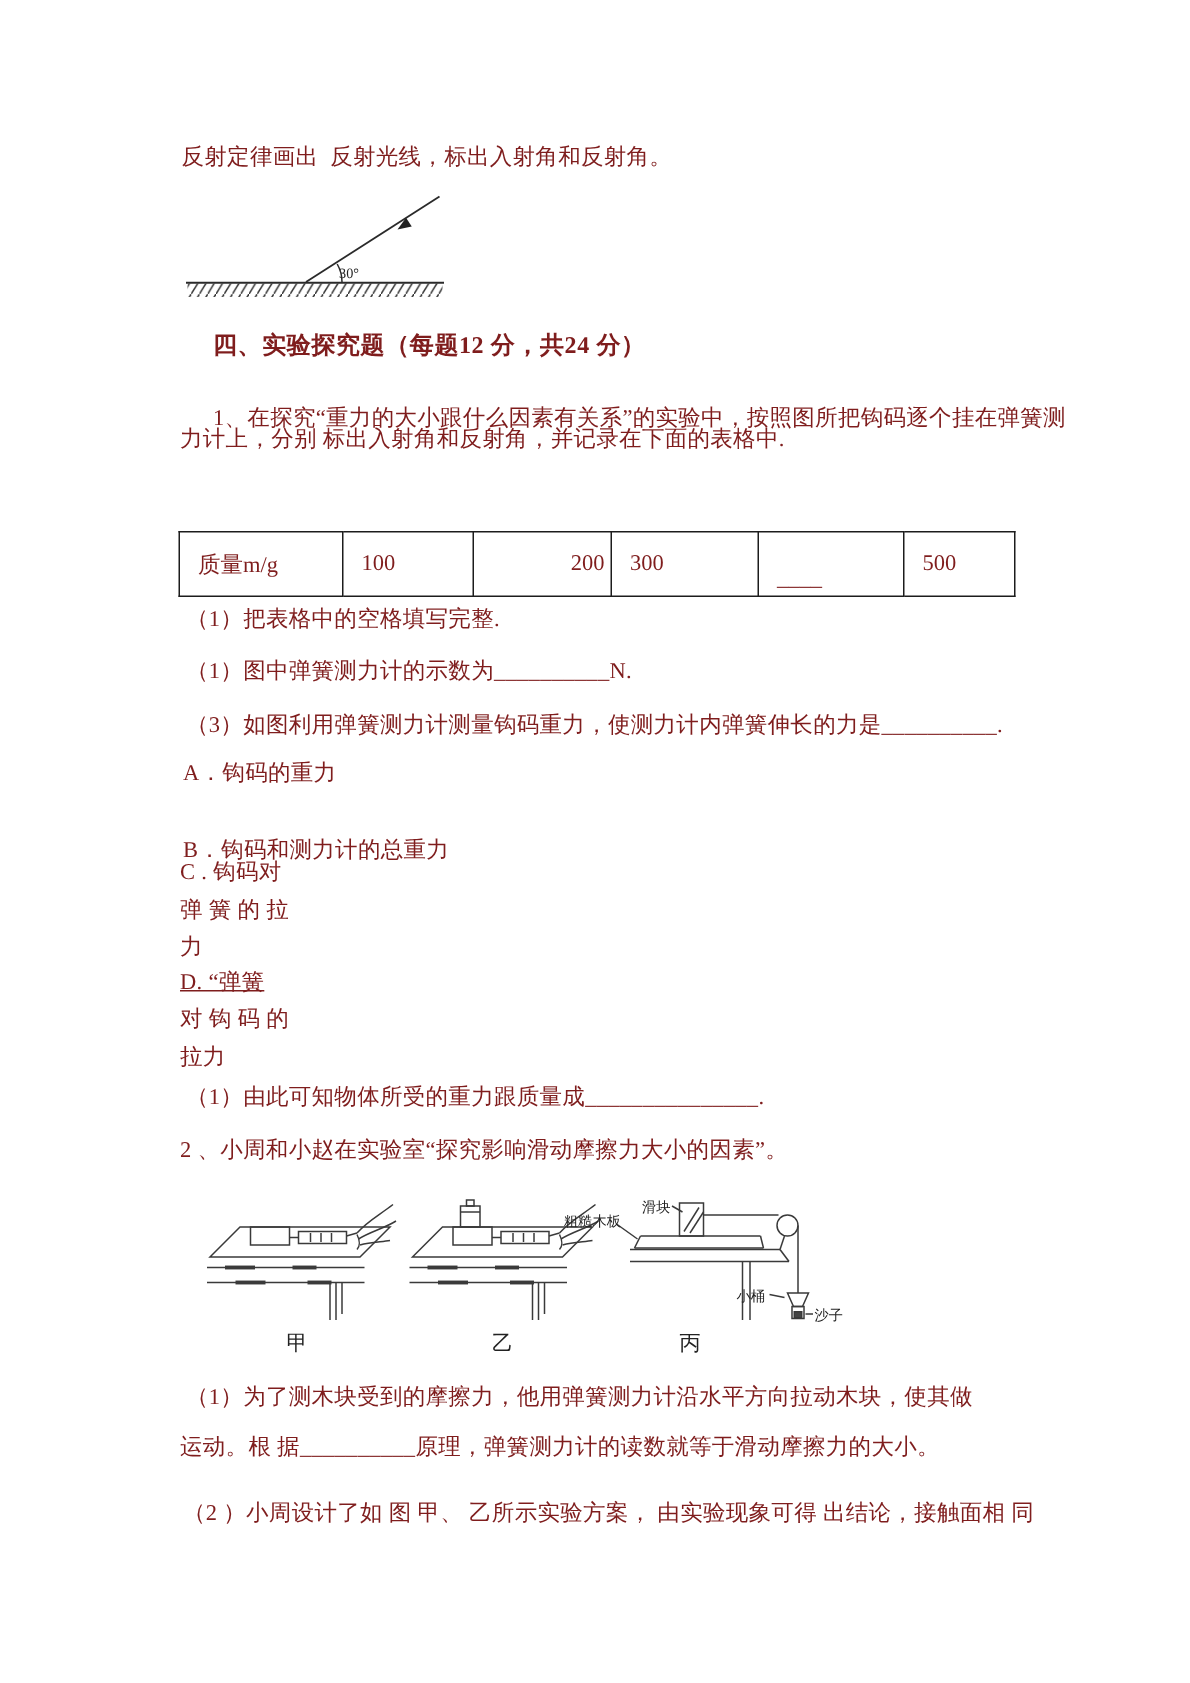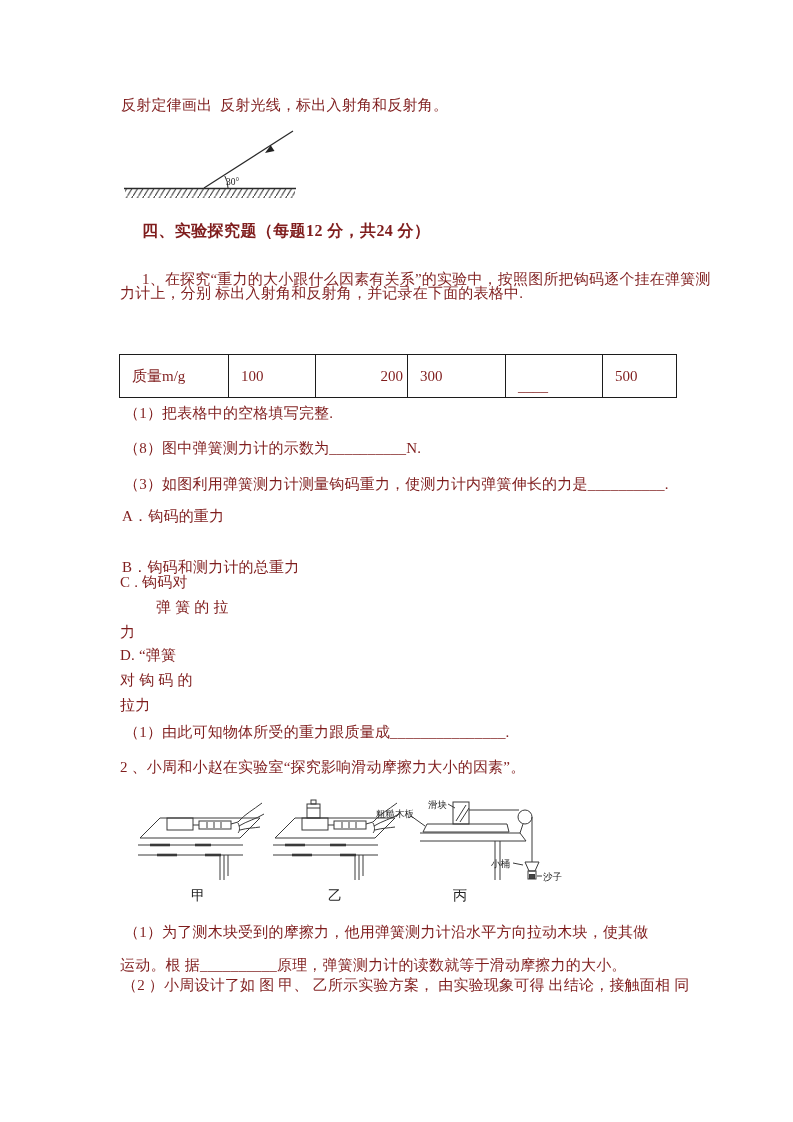--- a/index.html
+++ b/index.html
@@ -53,29 +53,29 @@
       <td class="cw1">100</td>
       <td class="cw2">200</td>
       <td class="cw3">300</td>
       <td class="cw4 blank-low"><span>____</span></td>
       <td class="cw5">500</td>
     </tr>
   </tbody>
     </table>
 
   <div class="t" style="left:124px; top:404px;">（1）把表格中的空格填写完整.</div>
-  <div class="t" style="left:124px; top:439px;">（8）图中弹簧测力计的示数为__________N.</div>
+  <div class="t" style="left:124px; top:439px;">（1）图中弹簧测力计的示数为__________N.</div>
   <div class="t" style="left:124px; top:475px;">（3）如图利用弹簧测力计测量钩码重力，使测力计内弹簧伸长的力是__________.</div>
 
   <div class="t" style="left:122px; top:507px;">A．钩码的重力</div>
   <div class="t" style="left:122px; top:558px;text-align:right;">B．钩码和测力计的总重力</div>
   <div class="t" style="left:120px; top:573px;">C . 钩码对</div>
-  <div class="t" style="left:120px; top:598px;margin-left:36px;">弹 簧 的 拉</div>
+  <div class="t" style="left:120px; top:598px;">弹 簧 的 拉</div>
   <div class="t" style="left:120px; top:623px;">力</div>
-  <div class="t" style="left:120px; top:646px;">D. “弹簧</div>
+  <div class="t" style="left:120px; top:646px;text-decoration:underline;">D. “弹簧</div>
   <div class="t" style="left:120px; top:671px;">对 钩 码 的</div>
   <div class="t" style="left:120px; top:696px;">拉力</div>
 
   <div class="t" style="left:124px; top:723px;">（1）由此可知物体所受的重力跟质量成_______________.</div>
 
   <div class="t" style="left:120px; top:758px;">2 、小周和小赵在实验室“探究影响滑动摩擦力大小的因素”。</div>
 
   <svg width="440" height="118" viewBox="0 0 440 118" style="left:135px; top:788px;">
     <g stroke="#3a3a3a" stroke-width="1" fill="none">
 
@@ -167,15 +167,15 @@
     <text x="241" y="29" font-size="9.5">粗糙木板</text>
     <text x="356" y="79" font-size="9.5">小桶</text>
     <text x="408" y="92" font-size="9.5">沙子</text>
     <text x="56" y="112" font-size="14">甲</text>
     <text x="193" y="112" font-size="14">乙</text>
     <text x="318" y="112" font-size="14">丙</text>
   </svg>
 
   <div class="t" style="left:124px; top:923px;">（1）为了测木块受到的摩擦力，他用弹簧测力计沿水平方向拉动木块，使其做</div>
   <div class="t" style="left:120px; top:956px;">运动。根 据__________原理，弹簧测力计的读数就等于滑动摩擦力的大小。</div>
-  <div class="t" style="left:122px; top:976px;">（2 ）小周设计了如 图 甲、 乙所示实验方案， 由实验现象可得 出结论，接触面相 同</div>
+  <div class="t" style="left:122px; top:1000px;">（2 ）小周设计了如 图 甲、 乙所示实验方案， 由实验现象可得 出结论，接触面相 同</div>
 
 </div>
 
 </body></html>

